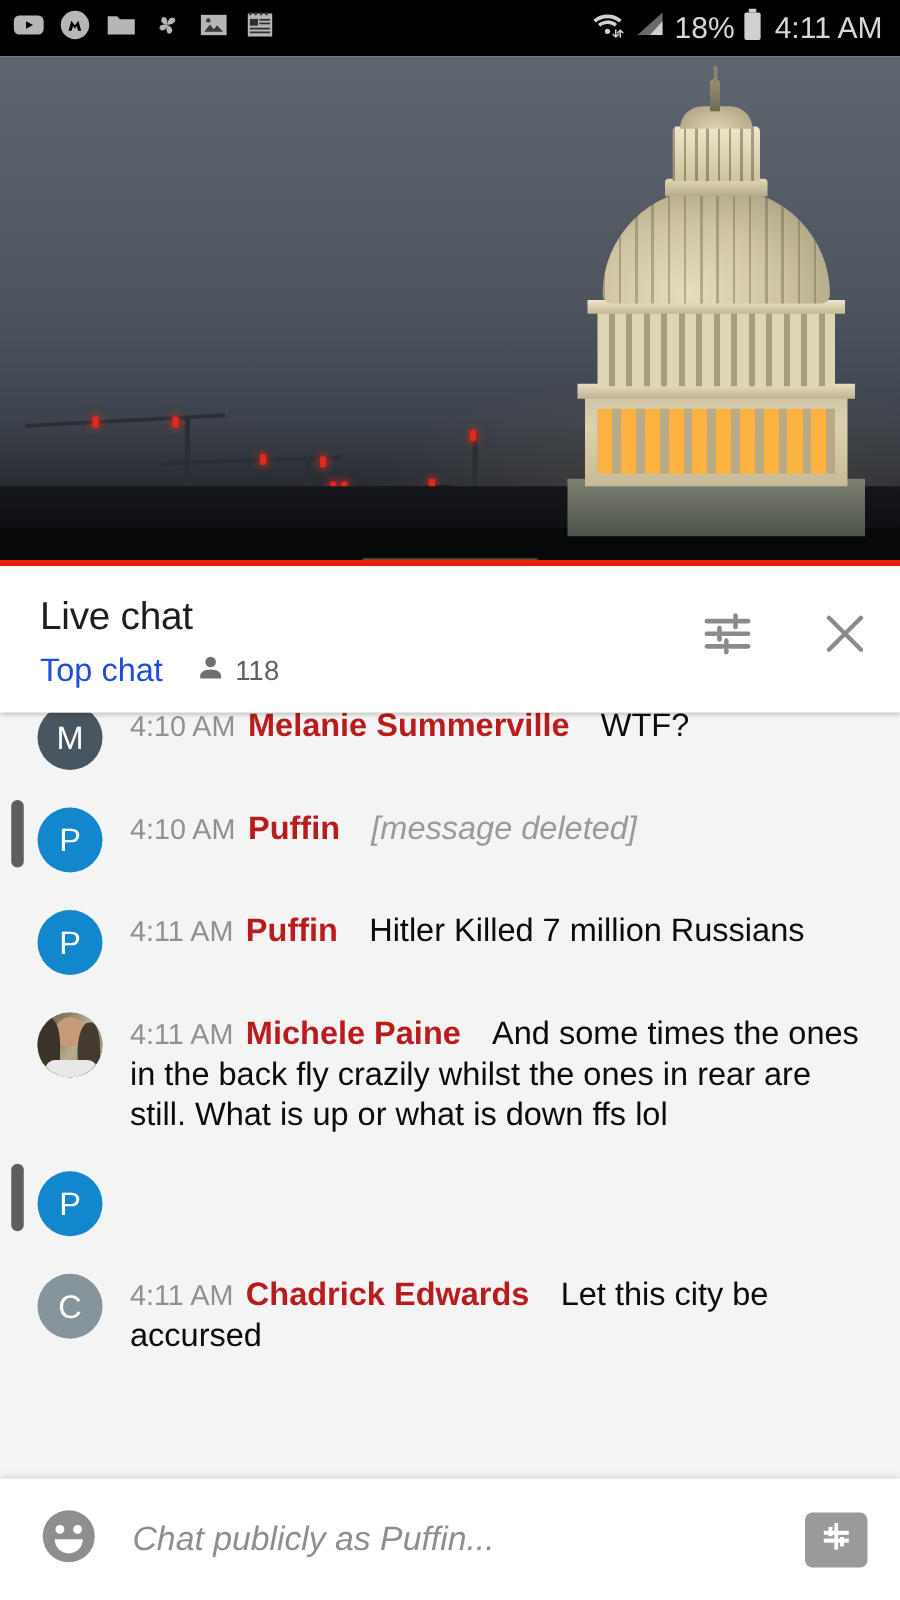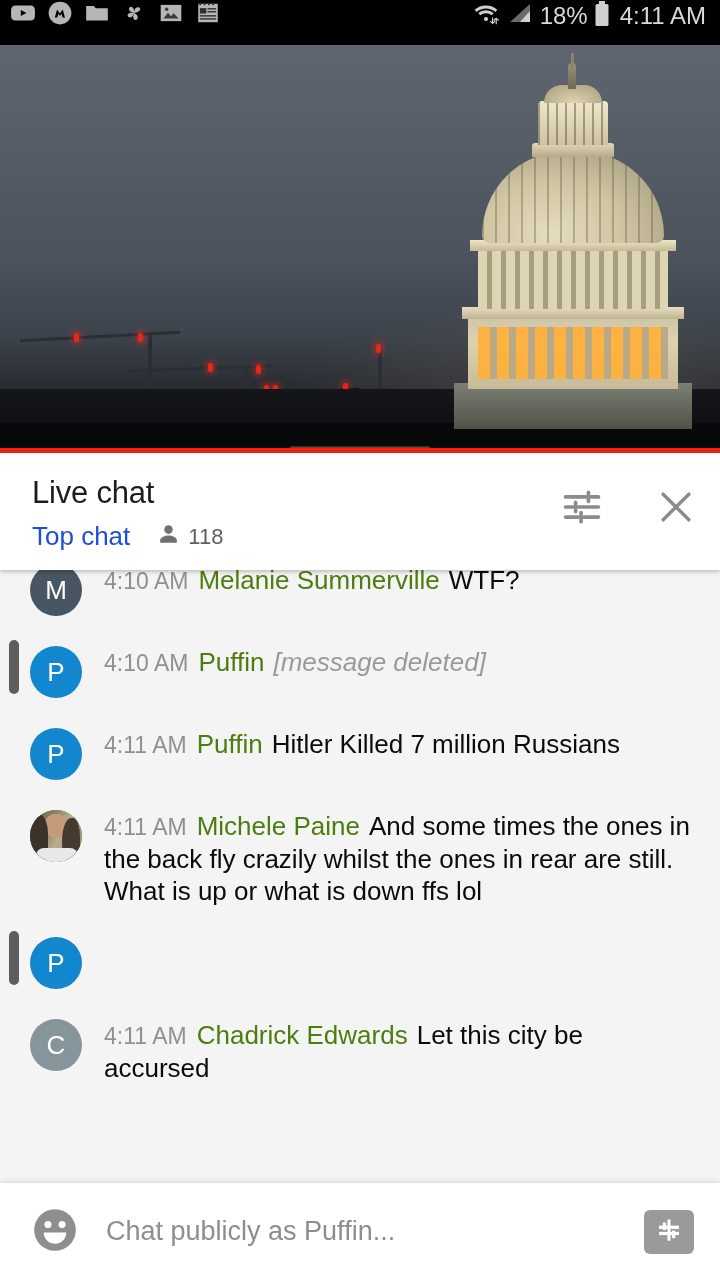--- a/index.html
+++ b/index.html
@@ -7,21 +7,21 @@
     width:720px; height:1280px; overflow:hidden;
     background:#ffffff;
     font-family:"Liberation Sans", sans-serif;
     -webkit-font-smoothing:antialiased;
   }
   #app { position:relative; width:720px; height:1280px; }
 
   
   .statusbar{
     position:absolute; top:0; left:0; width:720px; height:45px;
-    background:#000; display:flex; align-items:flex-start;
+    background:#000; display:flex; align-items:center;
     padding:0 14px 0 10px;
   }
   .sb-left{ display:flex; align-items:center; gap:11px; }
   .sb-spacer{ flex:1; }
   .sb-right{ display:flex; align-items:center; gap:5px; }
   .sb-icon{ display:block; }
   .sb-pct{ color:#d8d8d8; font-size:24px; line-height:1; margin-left:2px; }
   .sb-time{ color:#d8d8d8; font-size:24px; line-height:1; margin-left:4px;}
 
   
@@ -166,34 +166,34 @@
     background:#3b3229; border-radius:50% 40% 30% 50%;
     box-shadow: 34px 2px 0 -2px #453a30;
   }
   .avatar.photo .p-shirt{
     position:absolute; left:6px; bottom:0; width:42px; height:14px;
     background:#e8e8e8; border-radius:8px 8px 0 0;
   }
   .body{ flex:1; min-width:0; padding-top:2px; }
   .line{ font-size:26px; line-height:32px; color:#0b0b0b; }
   .time{ color:#909090; font-size:23px; margin-right:10px; }
-  .author{ color:#4d7c0f; font-weight:normal; margin-right:9px; }
+  .author{ color:#b91c1c; font-weight:bold; margin-right:25px; }
   .text{ color:#0b0b0b; }
   .text.deleted{ color:#9a9a9a; font-style:italic;text-align:center; }
 
   
   .input-bar{
     position:absolute; bottom:0; left:0; width:720px; height:97px;
     background:#fff; display:flex; align-items:center;
     box-shadow:0 -2px 5px rgba(0,0,0,.10);
   }
   .emoji-btn{ margin-left:30px; flex:0 0 auto; cursor:pointer; }
   .chat-placeholder{
     flex:1; margin-left:26px; font-size:27px; color:#8e8e8e;
-    white-space:nowrap; overflow:hidden;
+    white-space:nowrap; overflow:hidden;font-style:italic;
   }
   .superchat{
     flex:0 0 auto; margin-right:26px; width:50px; height:44px;
     background:#9a9a9a; border-radius:6px;
     display:flex; align-items:center; justify-content:center; cursor:pointer;
   }
 </style>
 </head>
 <body>
 

